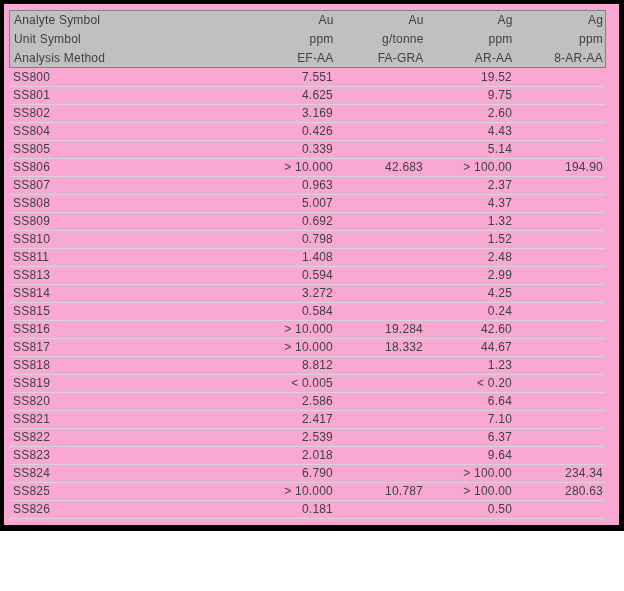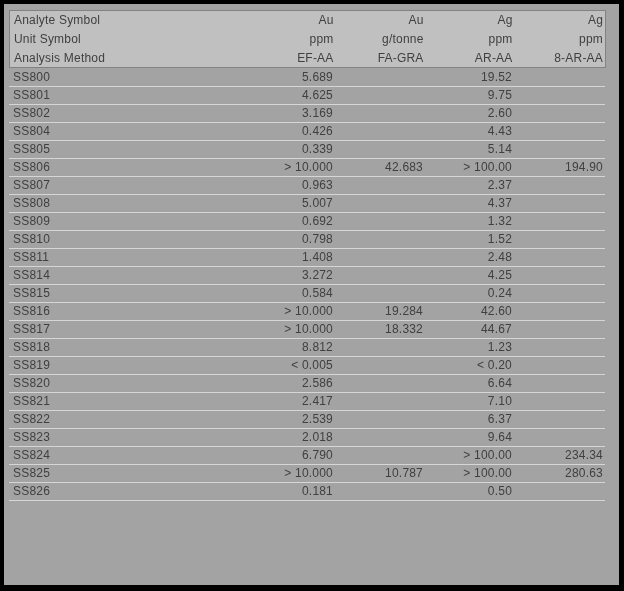--- a/index.html
+++ b/index.html
@@ -2,25 +2,25 @@
 <html><head>
 <meta charset="utf-8">
 <style>
   * { box-sizing: border-box; margin: 0; padding: 0; }
   html, body {
     width: 624px; height: 591px;
     background: #ffffff;
     font-family: "Liberation Sans", sans-serif;
   }
   .frame {
-    width: 624px; height: 591px;
+    width: 624px; height: 531px;
     border: 4px solid #000000;
     border-right-width: 5px;
     border-bottom-width: 6px;
-    background: #a3a3a3;
+    background: #f9a8d4;
     overflow: hidden;
   }
   .content { padding: 6px 14px 12px 5px; }
   table {
     border-collapse: collapse;
     table-layout: fixed;
     width: 596px;
     color: #404040;
     font-size: 12px;
     letter-spacing: 0.2px;
@@ -80,21 +80,21 @@
       <colgroup>
         <col style="width:244px">
           <col style="width:82px">
           <col style="width:90px">
         <col style="width:89px">
           <col style="width:91px">
       </colgroup>
       <tbody id="data-body">
   <tr>
     <td class="label">SS800</td>
-    <td class="num">5.689</td>
+    <td class="num">7.551</td>
     <td class="num"></td>
     <td class="num">19.52</td>
     <td class="num"></td>
   </tr>
 
   <tr>
     <td class="label">SS801</td>
     <td class="num">4.625</td>
     <td class="num"></td>
     <td class="num">9.75</td>
@@ -168,20 +168,27 @@
 
   <tr>
     <td class="label">SS811</td>
     <td class="num">1.408</td>
     <td class="num"></td>
     <td class="num">2.48</td>
     <td class="num"></td>
   </tr>
 
 
+  <tr>
+    <td class="label">SS813</td>
+    <td class="num">0.594</td>
+    <td class="num"></td>
+    <td class="num">2.99</td>
+    <td class="num"></td>
+  </tr>
 
   <tr>
     <td class="label">SS814</td>
     <td class="num">3.272</td>
     <td class="num"></td>
     <td class="num">4.25</td>
     <td class="num"></td>
   </tr>
 
   <tr>

